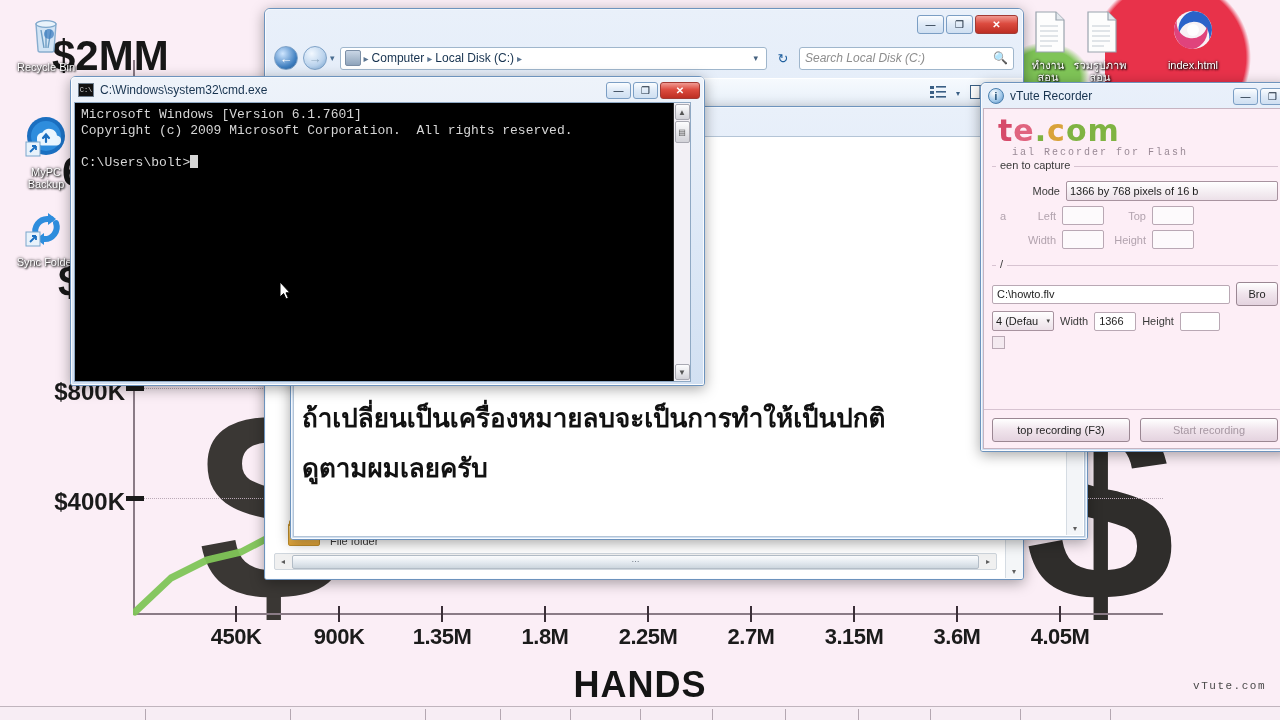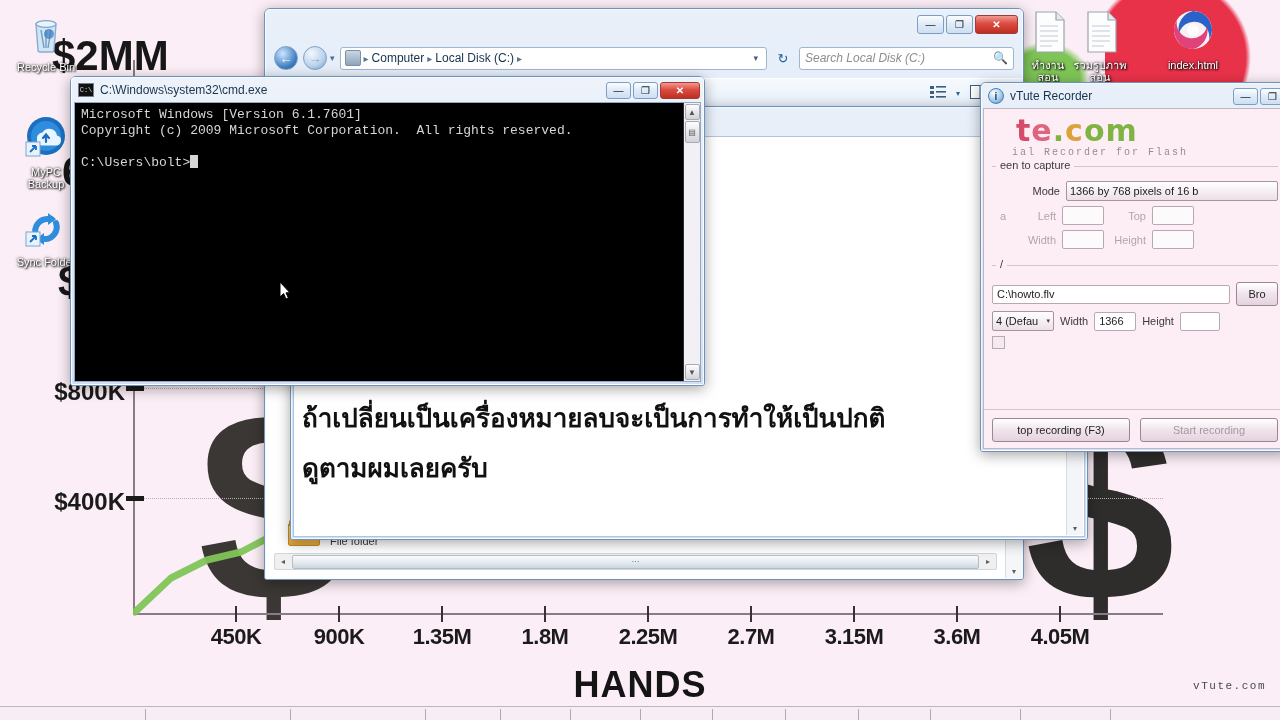--- a/index.html
+++ b/index.html
@@ -268,21 +268,21 @@
     height: 100%; display: flex; flex-direction: column;
   }
   .cmd-titlebar { height: 24px; flex: 0 0 24px; display: flex; align-items: center; padding: 0 3px 0 6px; gap: 6px; }
   .cmd-icon {
     width: 16px; height: 14px; background: #111; border: 1px solid #6f7f8f;
     display: flex; align-items: center; justify-content: center;
     color: #d9d9d9; font-size: 7px; font-family: "Liberation Mono", monospace;
   }
   .cmd-title { font-size: 12px; color: #17334f; }
   .cmd-console {
-    flex: 1; background: #000; margin: 0 2px 2px 2px;
+    flex: 1; background: #000; margin: 0 12px 2px 2px;
     display: flex; position: relative; overflow: hidden;
     border: 1px solid #8fa9c4;
   }
   .cmd-text {
     flex: 1; color: #d6d6d6;
     font-family: "Liberation Mono", monospace;
     font-size: 13px; line-height: 16px;
     padding: 4px 6px; white-space: pre;
   }
   .cmd-caret {
@@ -322,21 +322,21 @@
     display: flex; align-items: center; justify-content: center;
     font-size: 10px; color: #16466f; font-weight: bold;
   }
   .vt-body {
     flex: 1; background: #fdeef6; margin: 0 1px 1px 1px;
     border: 1px solid #c6b3c0; position: relative; overflow: hidden;
     padding: 6px 8px;
   }
   .vt-logo {
     font-size: 30px; font-weight: bold; letter-spacing: 1px;
-    line-height: 32px; margin-left: 24px;
+    line-height: 32px; margin-left: 6px;
     font-family: "DejaVu Sans", sans-serif;
   }
   .vt-logo .c1 { color: #d64a6a; }
   .vt-logo .c2 { color: #e0647f; }
   .vt-logo .c3 { color: #7fb342; }
   .vt-logo .c4 { color: #d9a33a; }
   .vt-logo .c5 { color: #7fb342; }
   .vt-tagline {
     font-size: 10px; letter-spacing: 2px; color: #9a8a96;
     margin-left: 20px; font-family: "Liberation Mono", monospace;

